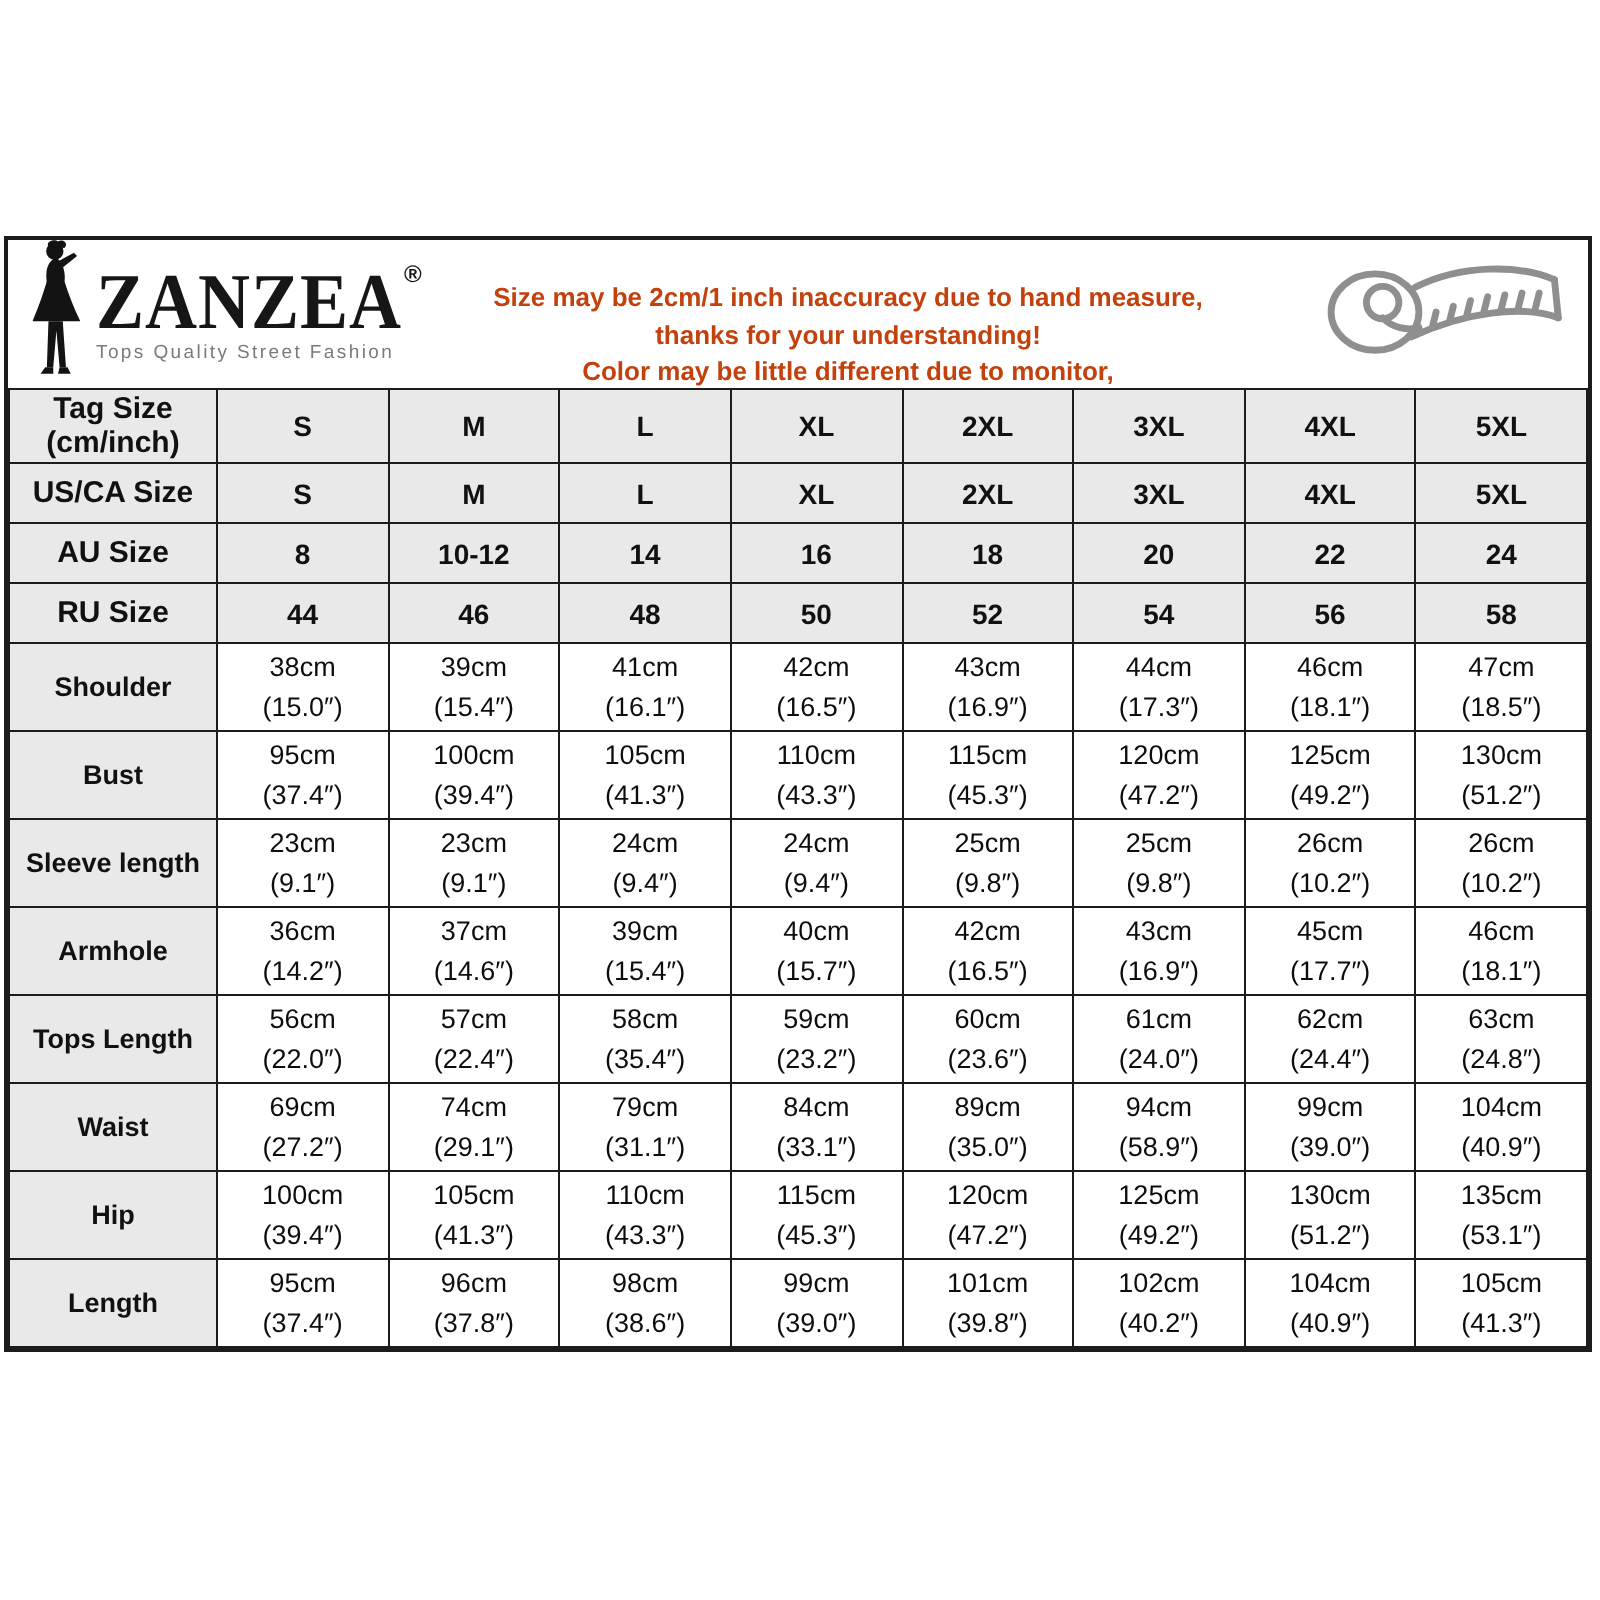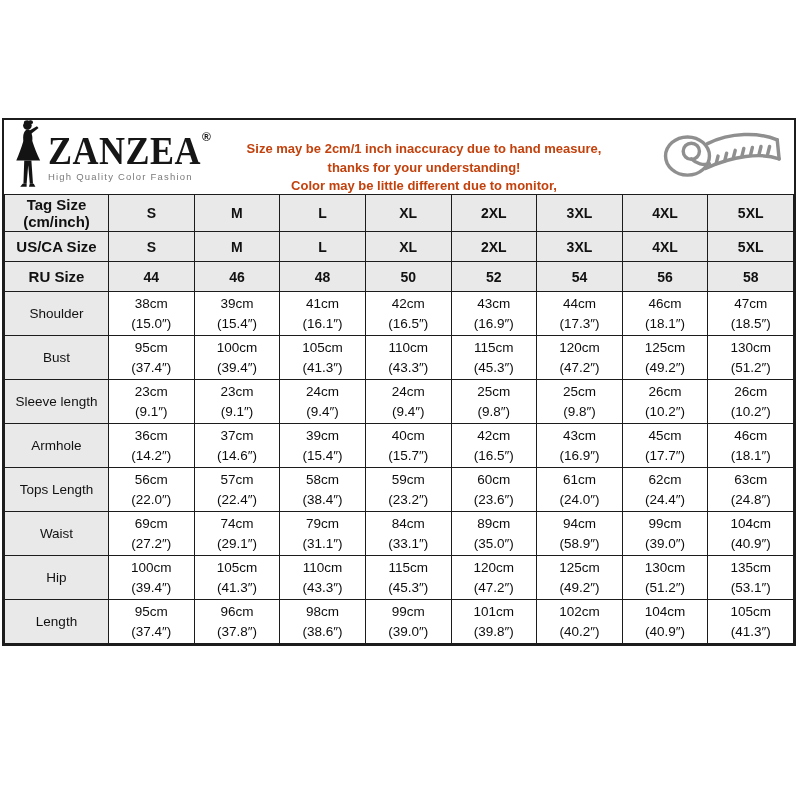--- a/index.html
+++ b/index.html
@@ -18,21 +18,21 @@
            letter-spacing:0.5px; color:#161616; white-space:nowrap;
            transform:scaleY(1.1); transform-origin:left center; }
   .reg { font-size:12px; font-weight:bold; color:#161616; margin-top:-2px; margin-left:1px; }
   .tagline { font-size:9.5px; color:#7a7a7a; letter-spacing:1.2px; white-space:nowrap; margin-top:3px; }
   .notice { flex:1; text-align:center; font-weight:bold; font-size:13px; line-height:1.42; color:#c2410c;margin-top:22px; }
   .tape { width:138px; flex:0 0 auto; display:flex; justify-content:center; align-items:center; }
 
   
   table { width:100%; border-collapse:collapse; table-layout:fixed; }
   th, td { border:1.5px solid #1c1c1c; text-align:center; vertical-align:middle; padding:1px 2px; }
-  th { font-weight:normal; }
+  th { font-weight:bold; }
   col.label-col { width:104px; }
   tr.row-size { height:30px; }
   tr.row-size th, tr.row-size td { background:#e9e9e9; font-weight:bold; font-size:14px; }
   tr.row-size th { font-size:15px; }
   tr.row-measure { height:44px; }
   tr.row-measure th { background:#e9e9e9; font-size:13.5px; }
   tr.row-measure td { background:#fff; font-weight:normal; font-size:13.5px; line-height:1.42; color:#0d0d0d; }
 </style>
 </head>
 <body>
@@ -55,21 +55,21 @@
               <path d="M9,80 L14,80 L14,84 L6,84 Z"></path>
               <path d="M18,80 L23,80 L25,84 L17,84 Z"></path>
             </g>
           </svg>
         </span>
         <div class="logo-text">
           <div class="brand-row">
             <span class="brand">ZANZEA</span>
             <span class="reg">®</span>
           </div>
-          <span class="tagline">High Quality Color Fashion</span>
+          <span class="tagline">Tops Quality Street Fashion</span>
         </div>
       </div>
 
       <div class="notice">
         <div>Size may be 2cm/1 inch inaccuracy due to hand measure,</div>
         <div>thanks for your understanding!</div>
         <div>Color may be little different due to monitor,</div>
       </div>
 
       <div class="tape">
@@ -158,20 +158,49 @@
             </td>
             <td>
               <div>4XL</div>
             </td>
             <td>
               <div>5XL</div>
             </td>
           </tr>
           <tr class="row-size">
             <th>
+              <div>AU Size</div>
+            </th>
+            <td>
+              <div>8</div>
+            </td>
+            <td>
+              <div>10-12</div>
+            </td>
+            <td>
+              <div>14</div>
+            </td>
+            <td>
+              <div>16</div>
+            </td>
+            <td>
+              <div>18</div>
+            </td>
+            <td>
+              <div>20</div>
+            </td>
+            <td>
+              <div>22</div>
+            </td>
+            <td>
+              <div>24</div>
+            </td>
+          </tr>
+          <tr class="row-size">
+            <th>
               <div>RU Size</div>
             </th>
             <td>
               <div>44</div>
             </td>
             <td>
               <div>46</div>
             </td>
             <td>
               <div>48</div>
@@ -347,21 +376,21 @@
             <td>
               <div>56cm</div>
               <div>(22.0″)</div>
             </td>
             <td>
               <div>57cm</div>
               <div>(22.4″)</div>
             </td>
             <td>
               <div>58cm</div>
-              <div>(38.4″)</div>
+              <div>(35.4″)</div>
             </td>
             <td>
               <div>59cm</div>
               <div>(23.2″)</div>
             </td>
             <td>
               <div>60cm</div>
               <div>(23.6″)</div>
             </td>
             <td>

